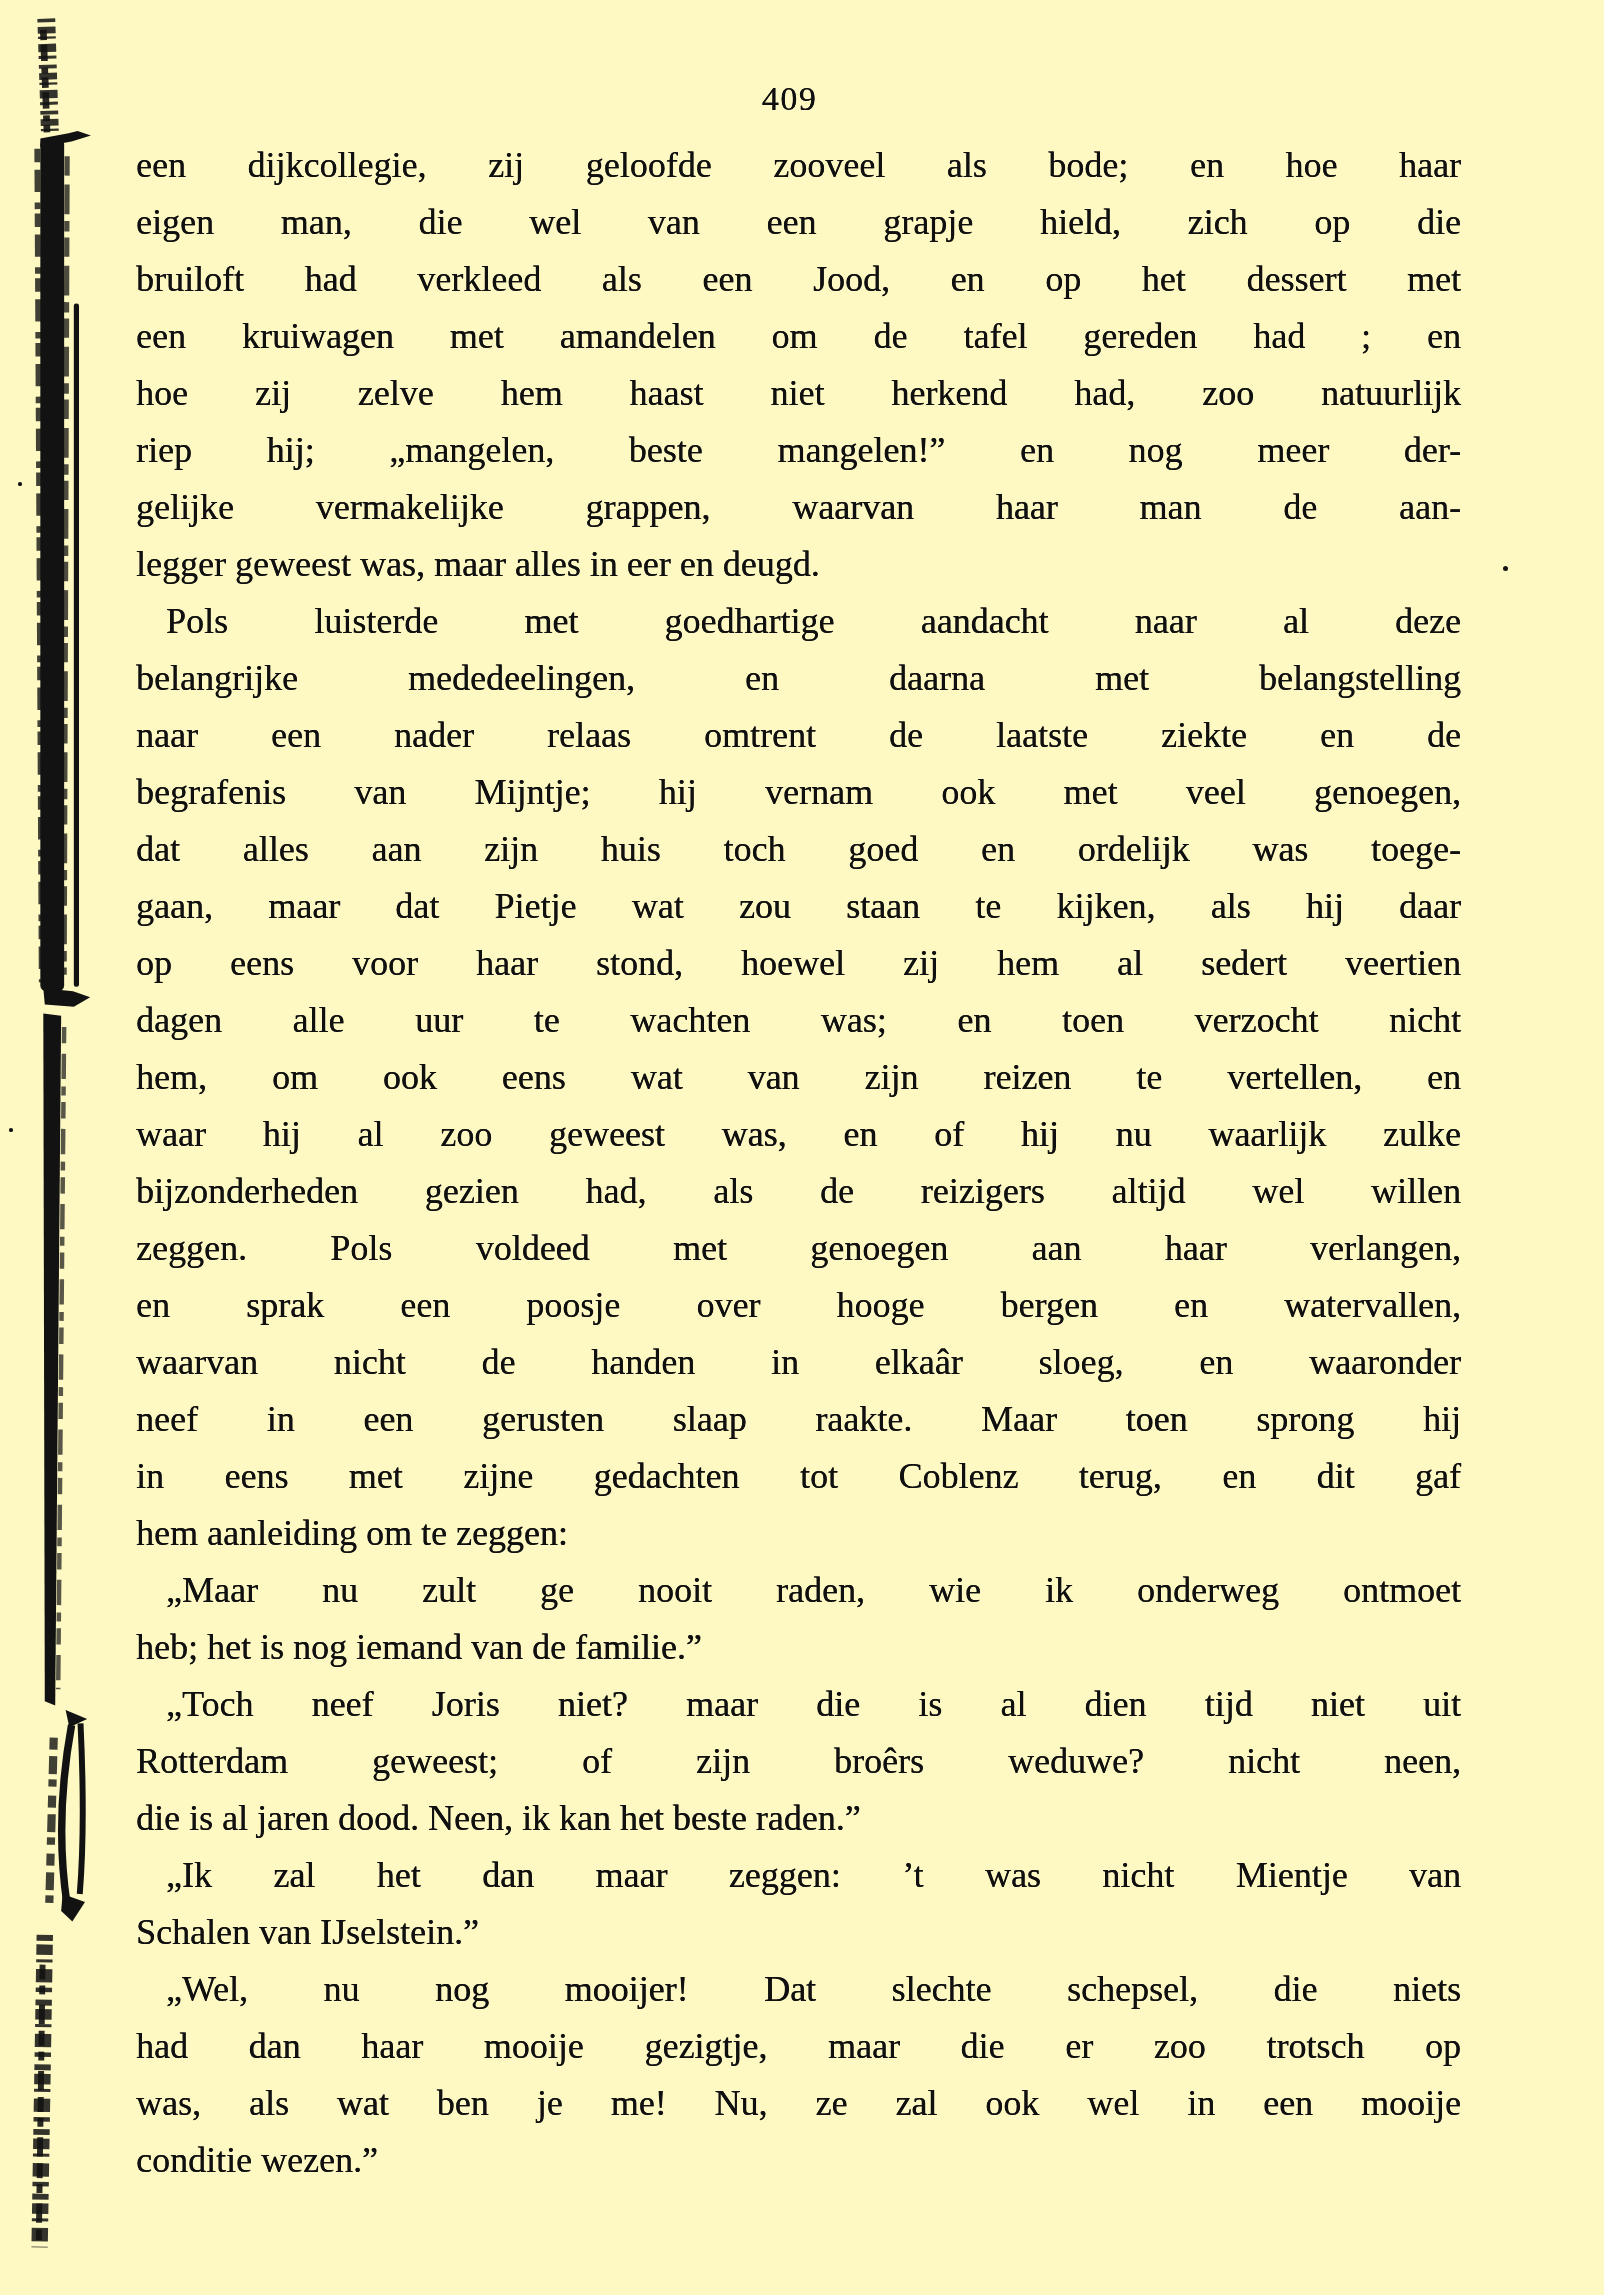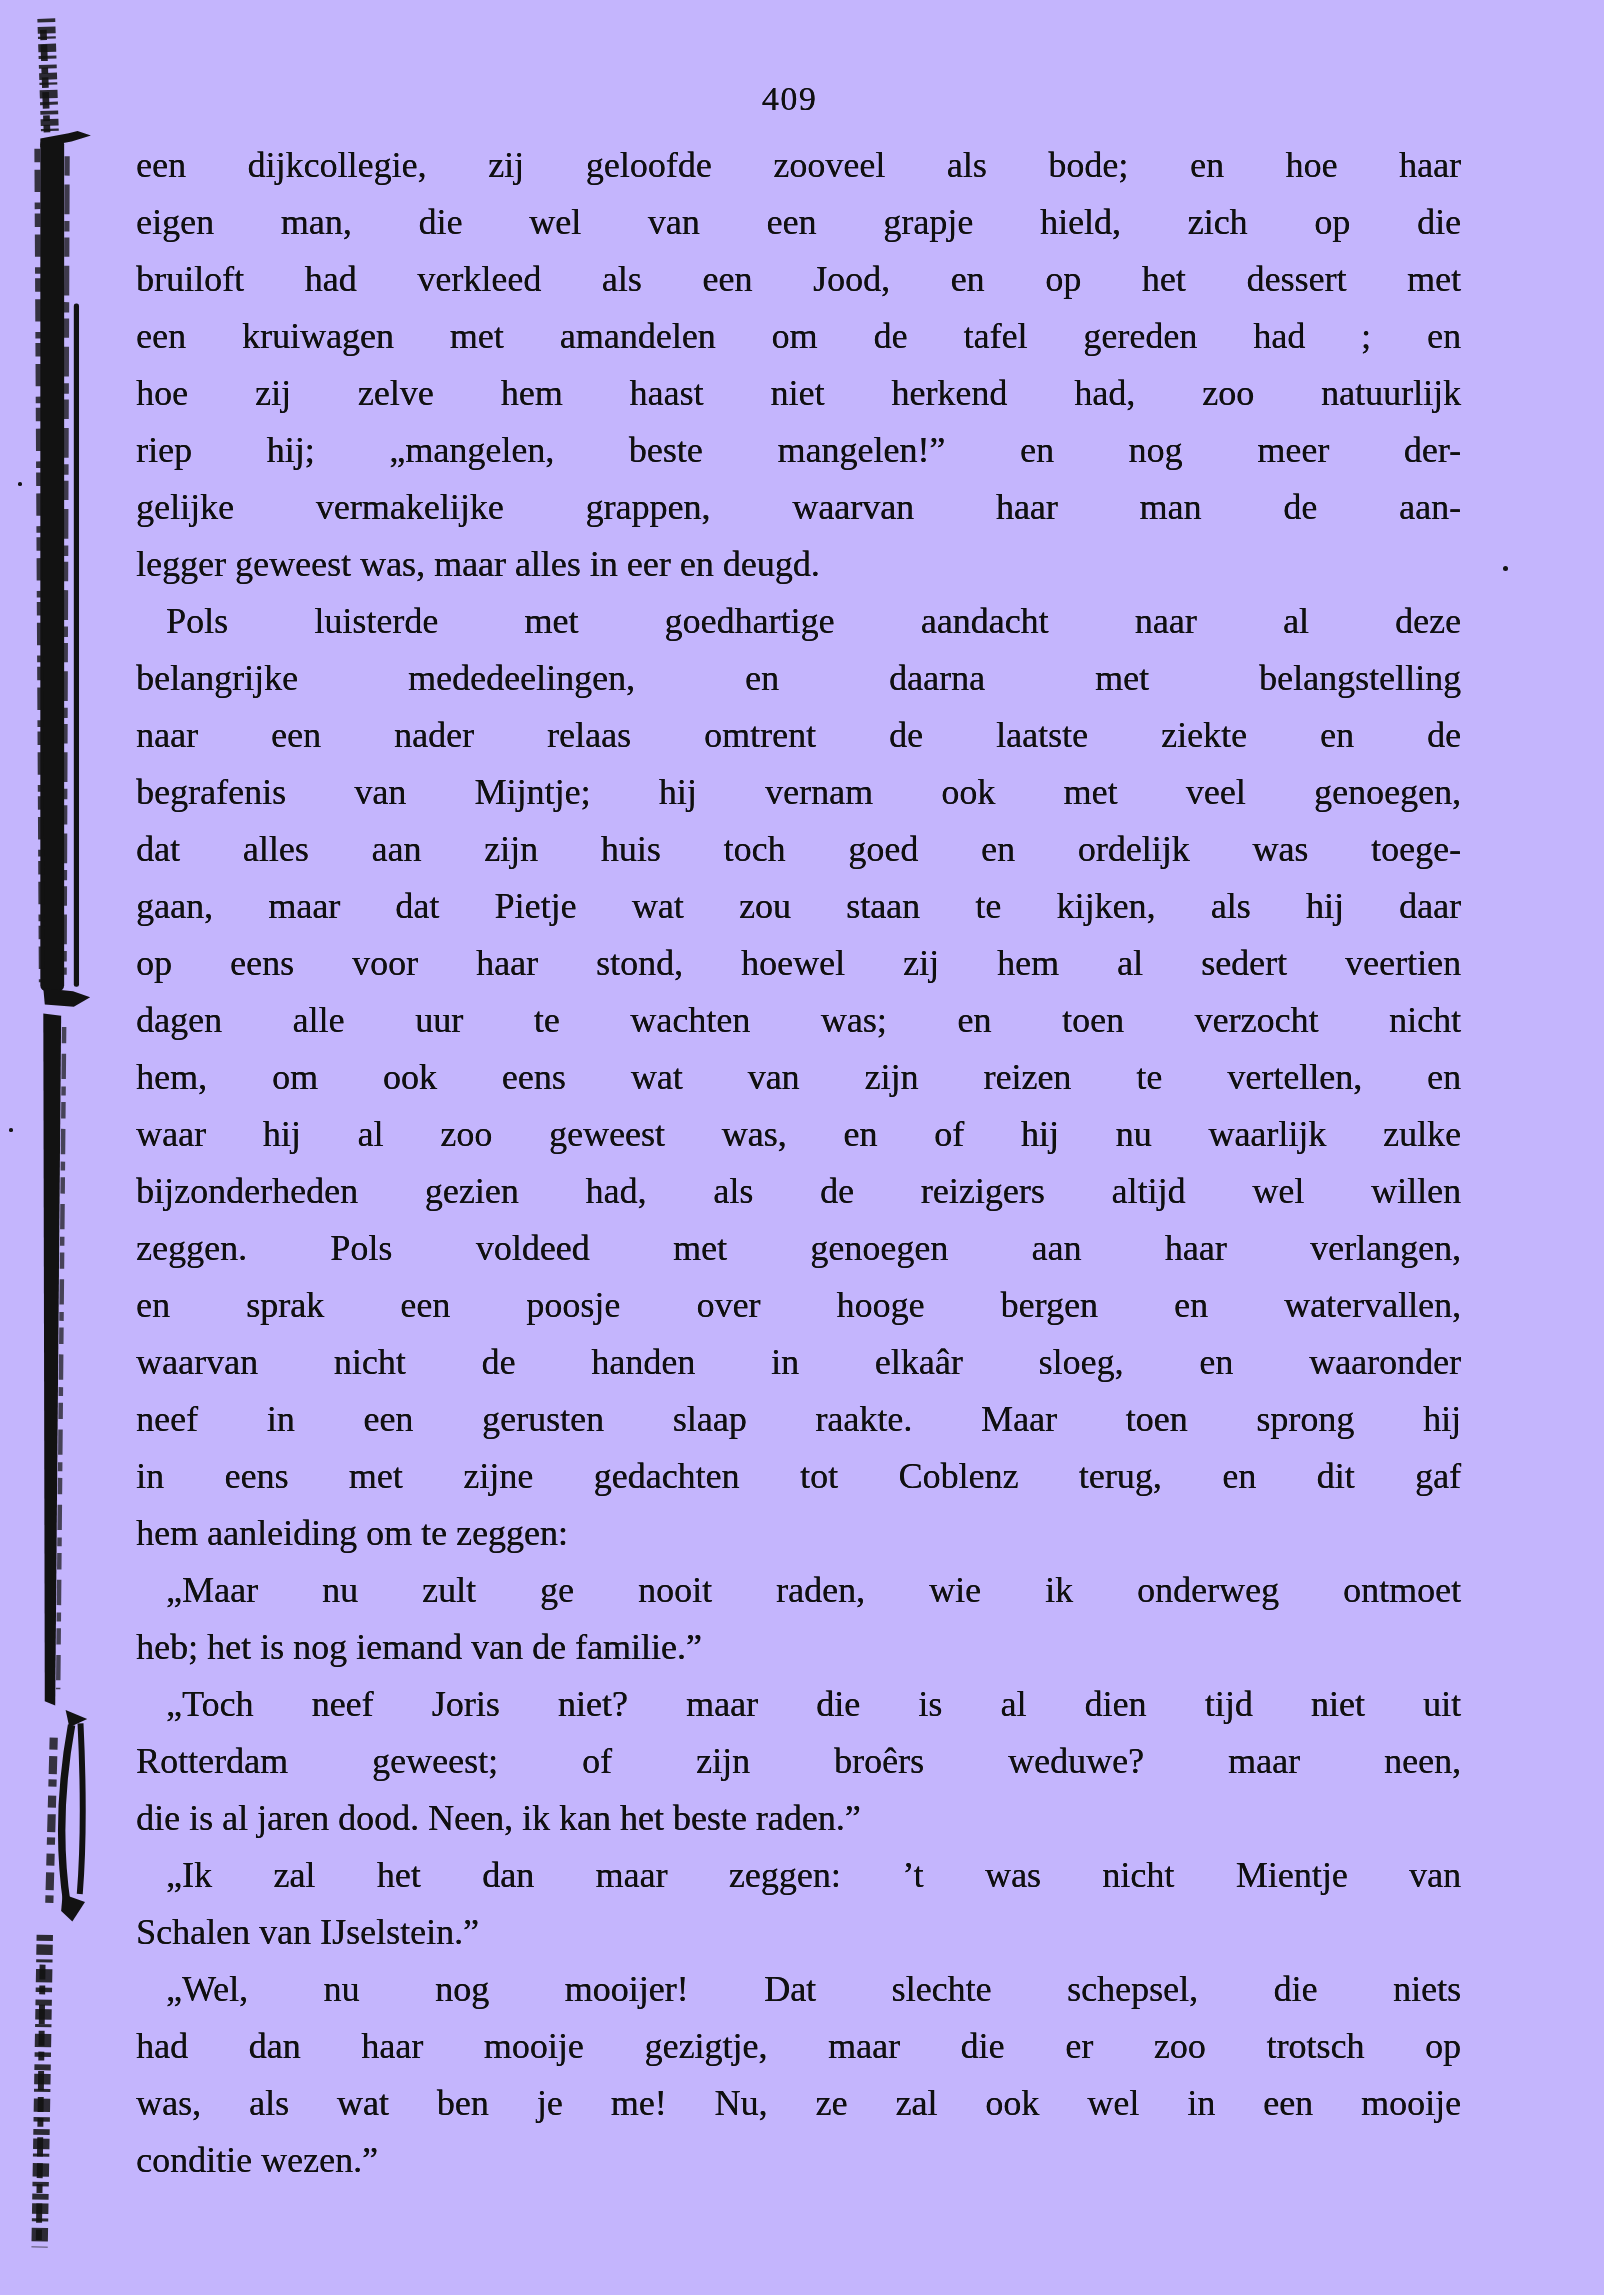--- a/index.html
+++ b/index.html
@@ -7,21 +7,21 @@
     padding: 0;
     background: #ffffff;
     width: 1605px;
     height: 2295px;
     overflow: hidden;
   }
   #scan-page {
     position: relative;
     width: 1605px;
     height: 2295px;
-    background: #c4b5fd;
+    background: #fef9c3;
     font-family: "Liberation Serif", "DejaVu Serif", serif;
     color: #101010;
   }
   #page-number {
     position: absolute;
     top: 80px;
     left: 127px;
     width: 1325px;
     text-align: center;
     font-size: 34px;
@@ -126,21 +126,21 @@
       <div class="line j">bijzonderheden gezien had, als de reizigers altijd wel willen</div>
       <div class="line j">zeggen. Pols voldeed met genoegen aan haar verlangen,</div>
       <div class="line j">en sprak een poosje over hooge bergen en watervallen,</div>
       <div class="line j">waarvan nicht de handen in elkaâr sloeg, en waaronder</div>
       <div class="line j">neef in een gerusten slaap raakte.  Maar toen sprong hij</div>
       <div class="line j">in eens met zijne gedachten tot Coblenz terug, en dit gaf</div>
       <div class="line">hem aanleiding om te zeggen:</div>
       <div class="line j indent">„Maar nu zult ge nooit raden, wie ik onderweg ontmoet</div>
       <div class="line">heb; het is nog iemand van de familie.”</div>
       <div class="line j indent">„Toch neef Joris niet? maar die is al dien tijd niet uit</div>
-      <div class="line j">Rotterdam geweest; of zijn broêrs weduwe? maar neen,</div>
+      <div class="line j">Rotterdam geweest; of zijn broêrs weduwe? nicht neen,</div>
       <div class="line">die is al jaren dood. Neen, ik kan het beste raden.”</div>
       <div class="line j indent">„Ik zal het dan maar zeggen: ’t was nicht Mientje van</div>
       <div class="line">Schalen van IJselstein.”</div>
       <div class="line j indent">„Wel, nu nog mooijer!  Dat slechte schepsel, die niets</div>
       <div class="line j">had dan haar mooije gezigtje, maar die er zoo trotsch op</div>
       <div class="line j">was, als wat ben je me! Nu, ze zal ook wel in een mooije</div>
       <div class="line">conditie wezen.”</div>
     </div>
 
 </div>

